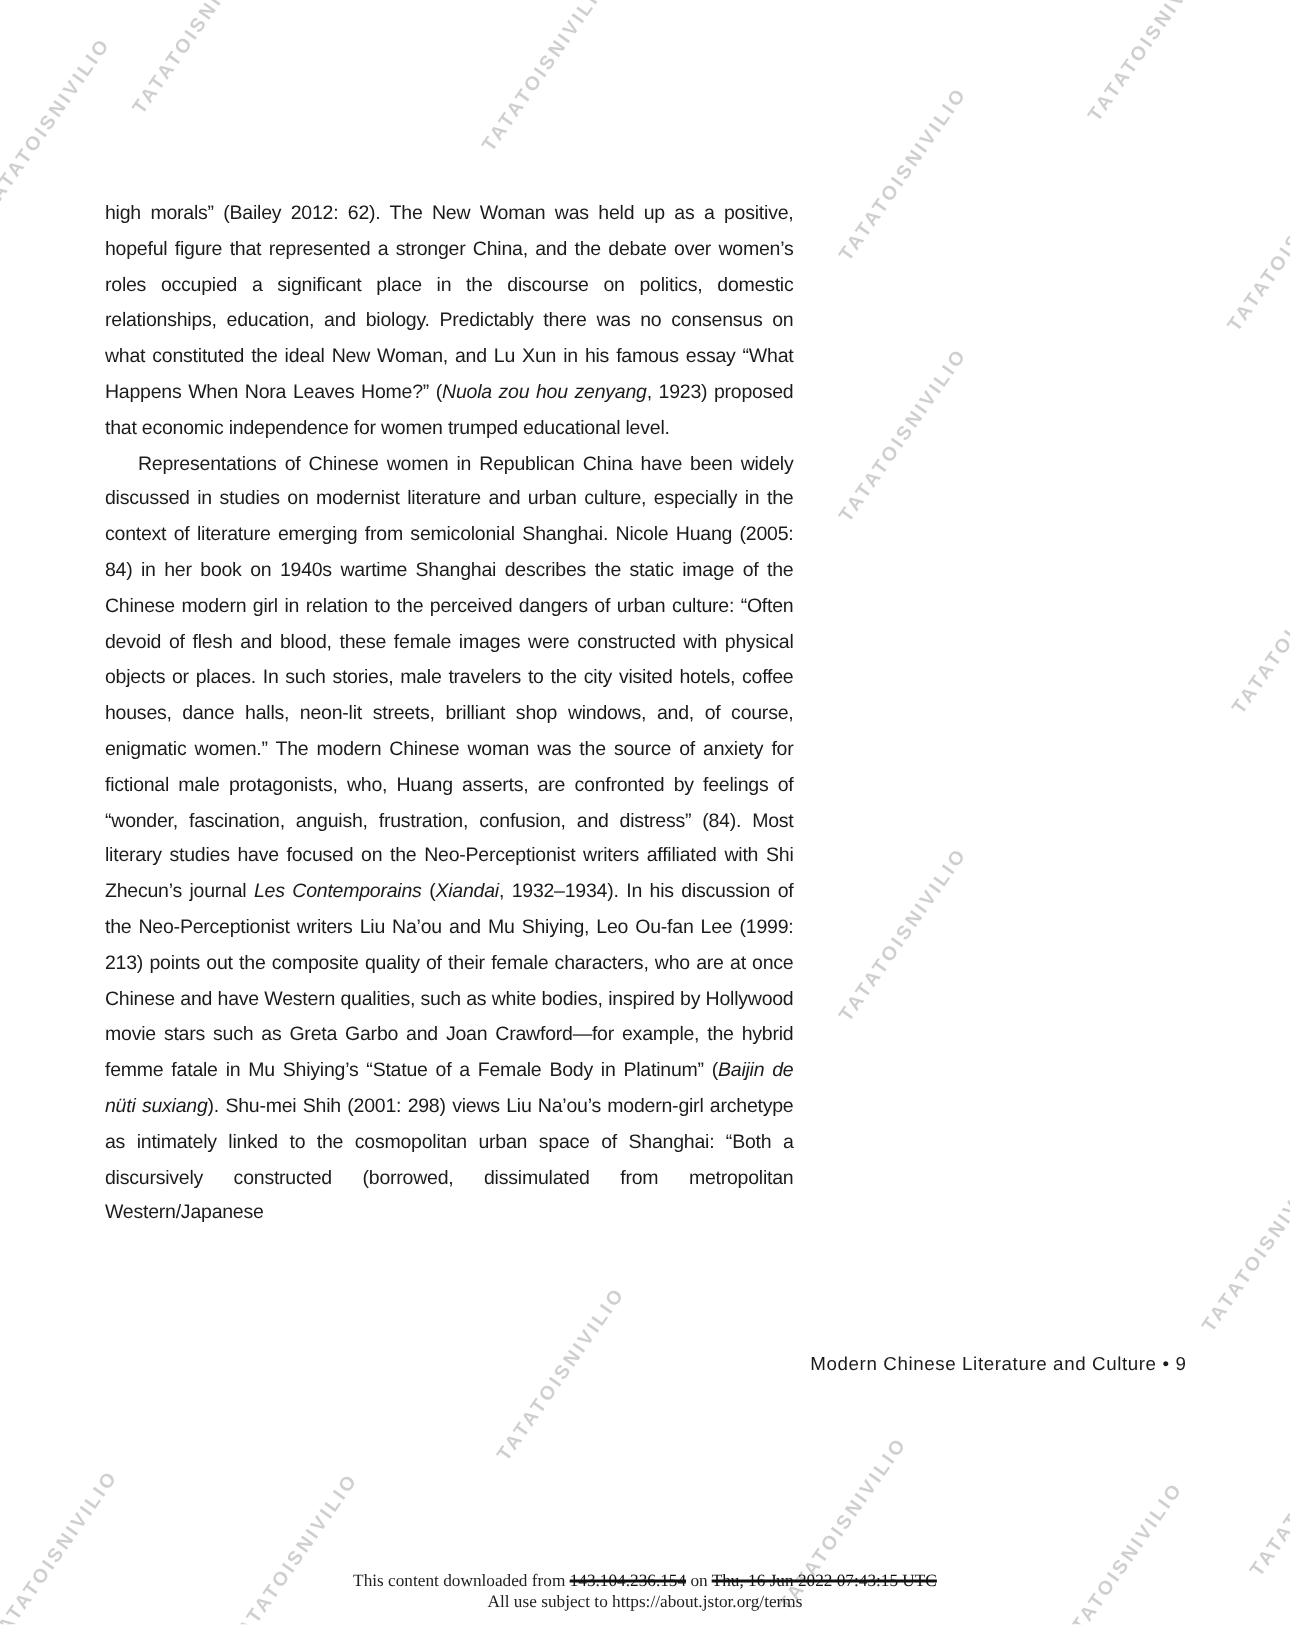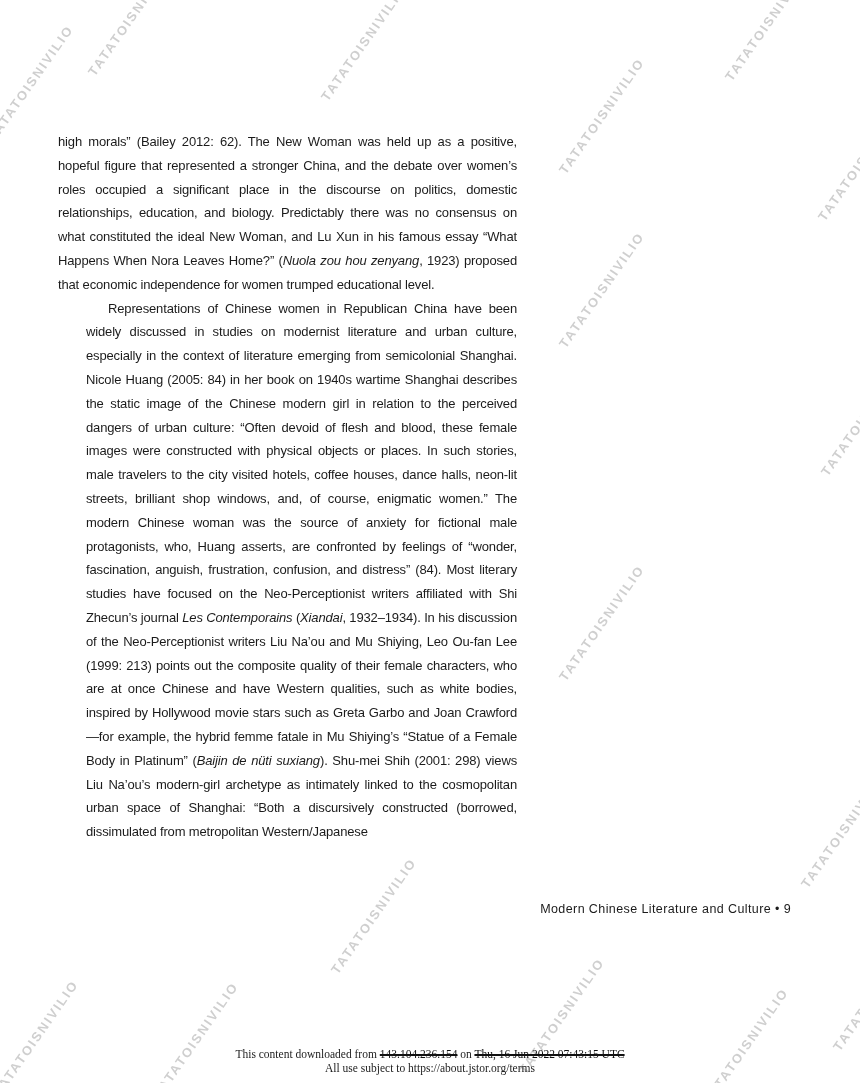--- a/index.html
+++ b/index.html
@@ -22,31 +22,31 @@
     font-size: 13px;
     font-weight: 700;
     letter-spacing: 2px;
     color: rgba(95, 95, 95, 0.30);
     white-space: nowrap;
   }
 
   
   .text-block {
     position: absolute;
-    left: 58px;
+    left: 70px;
     top: 130px;
     width: 459px;
     font-size: 13px;
     letter-spacing: -0.15px;
     line-height: 23.8px;
     text-align: justify;
     color: #1b1b1b;
   }
   .text-block p { margin: 0; }
-  .text-block p.indent { text-indent: 22px; margin-left: 28px; }
+  .text-block p.indent { text-indent: 22px; }
   .it { font-style: italic; }
 
   
   .running-footer {
     position: absolute;
     top: 902px;
     right: 69px;
     font-size: 12.5px;
     font-weight: normal;
     letter-spacing: 0.4px;

